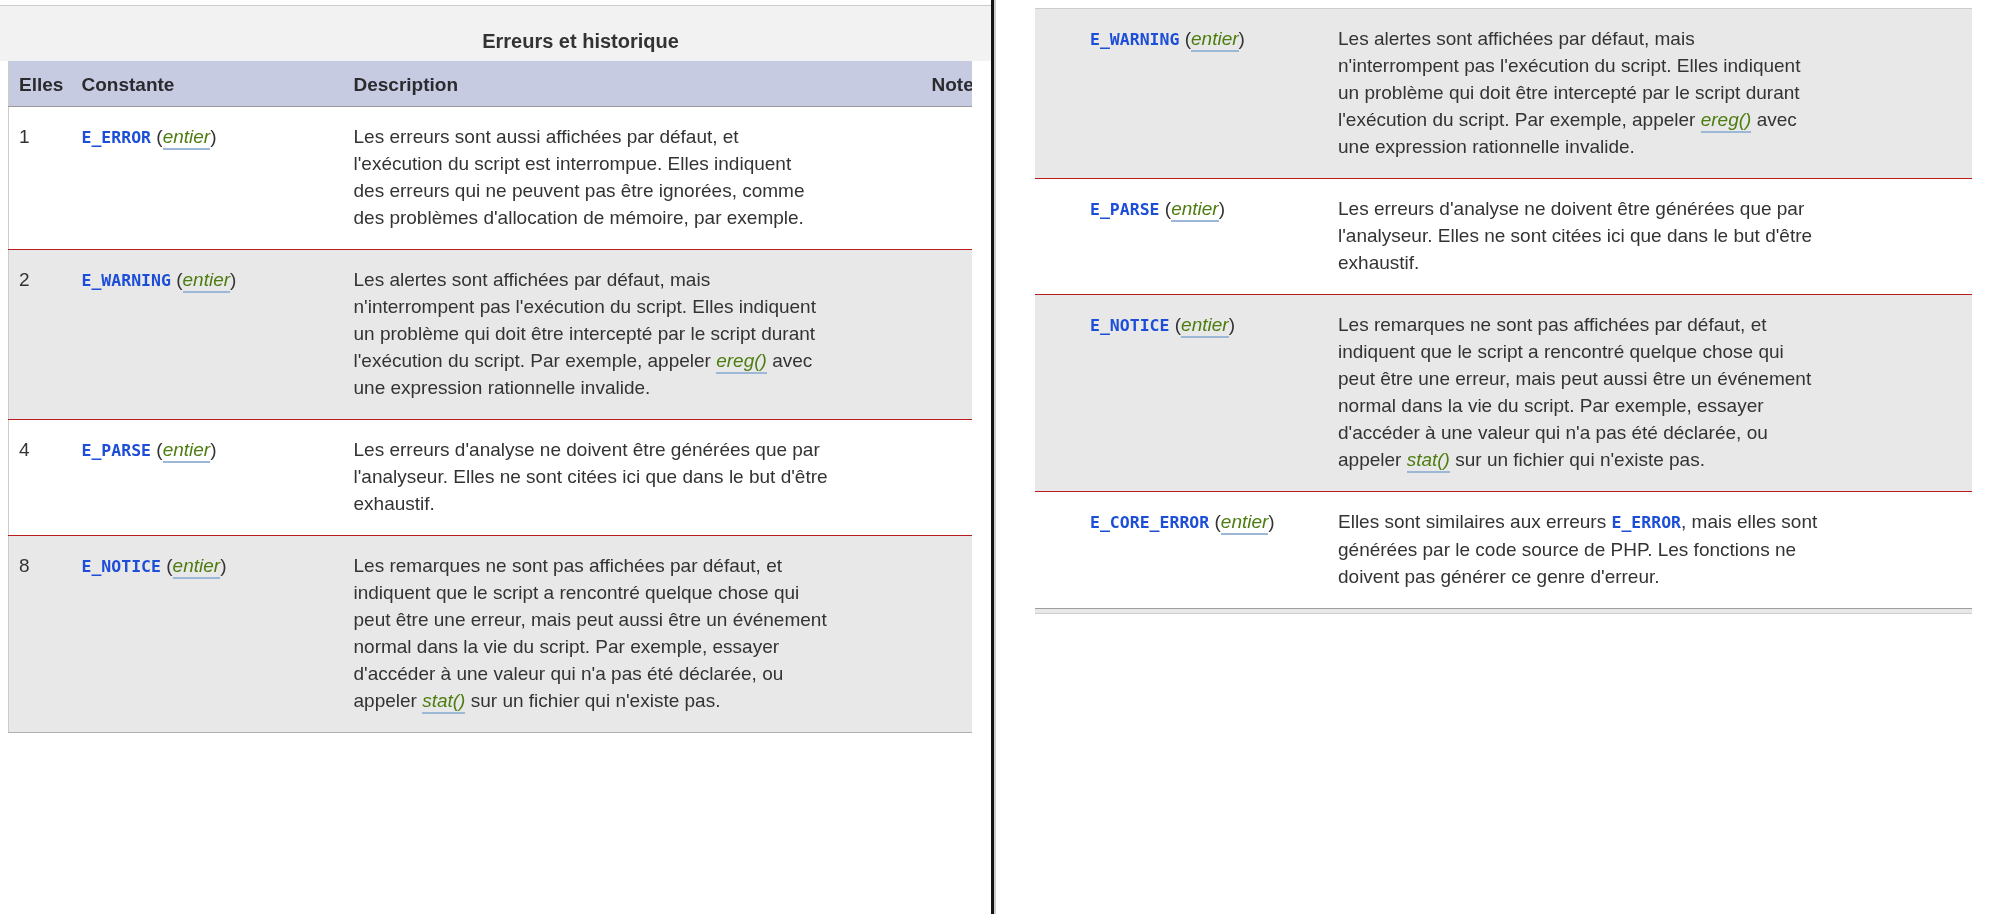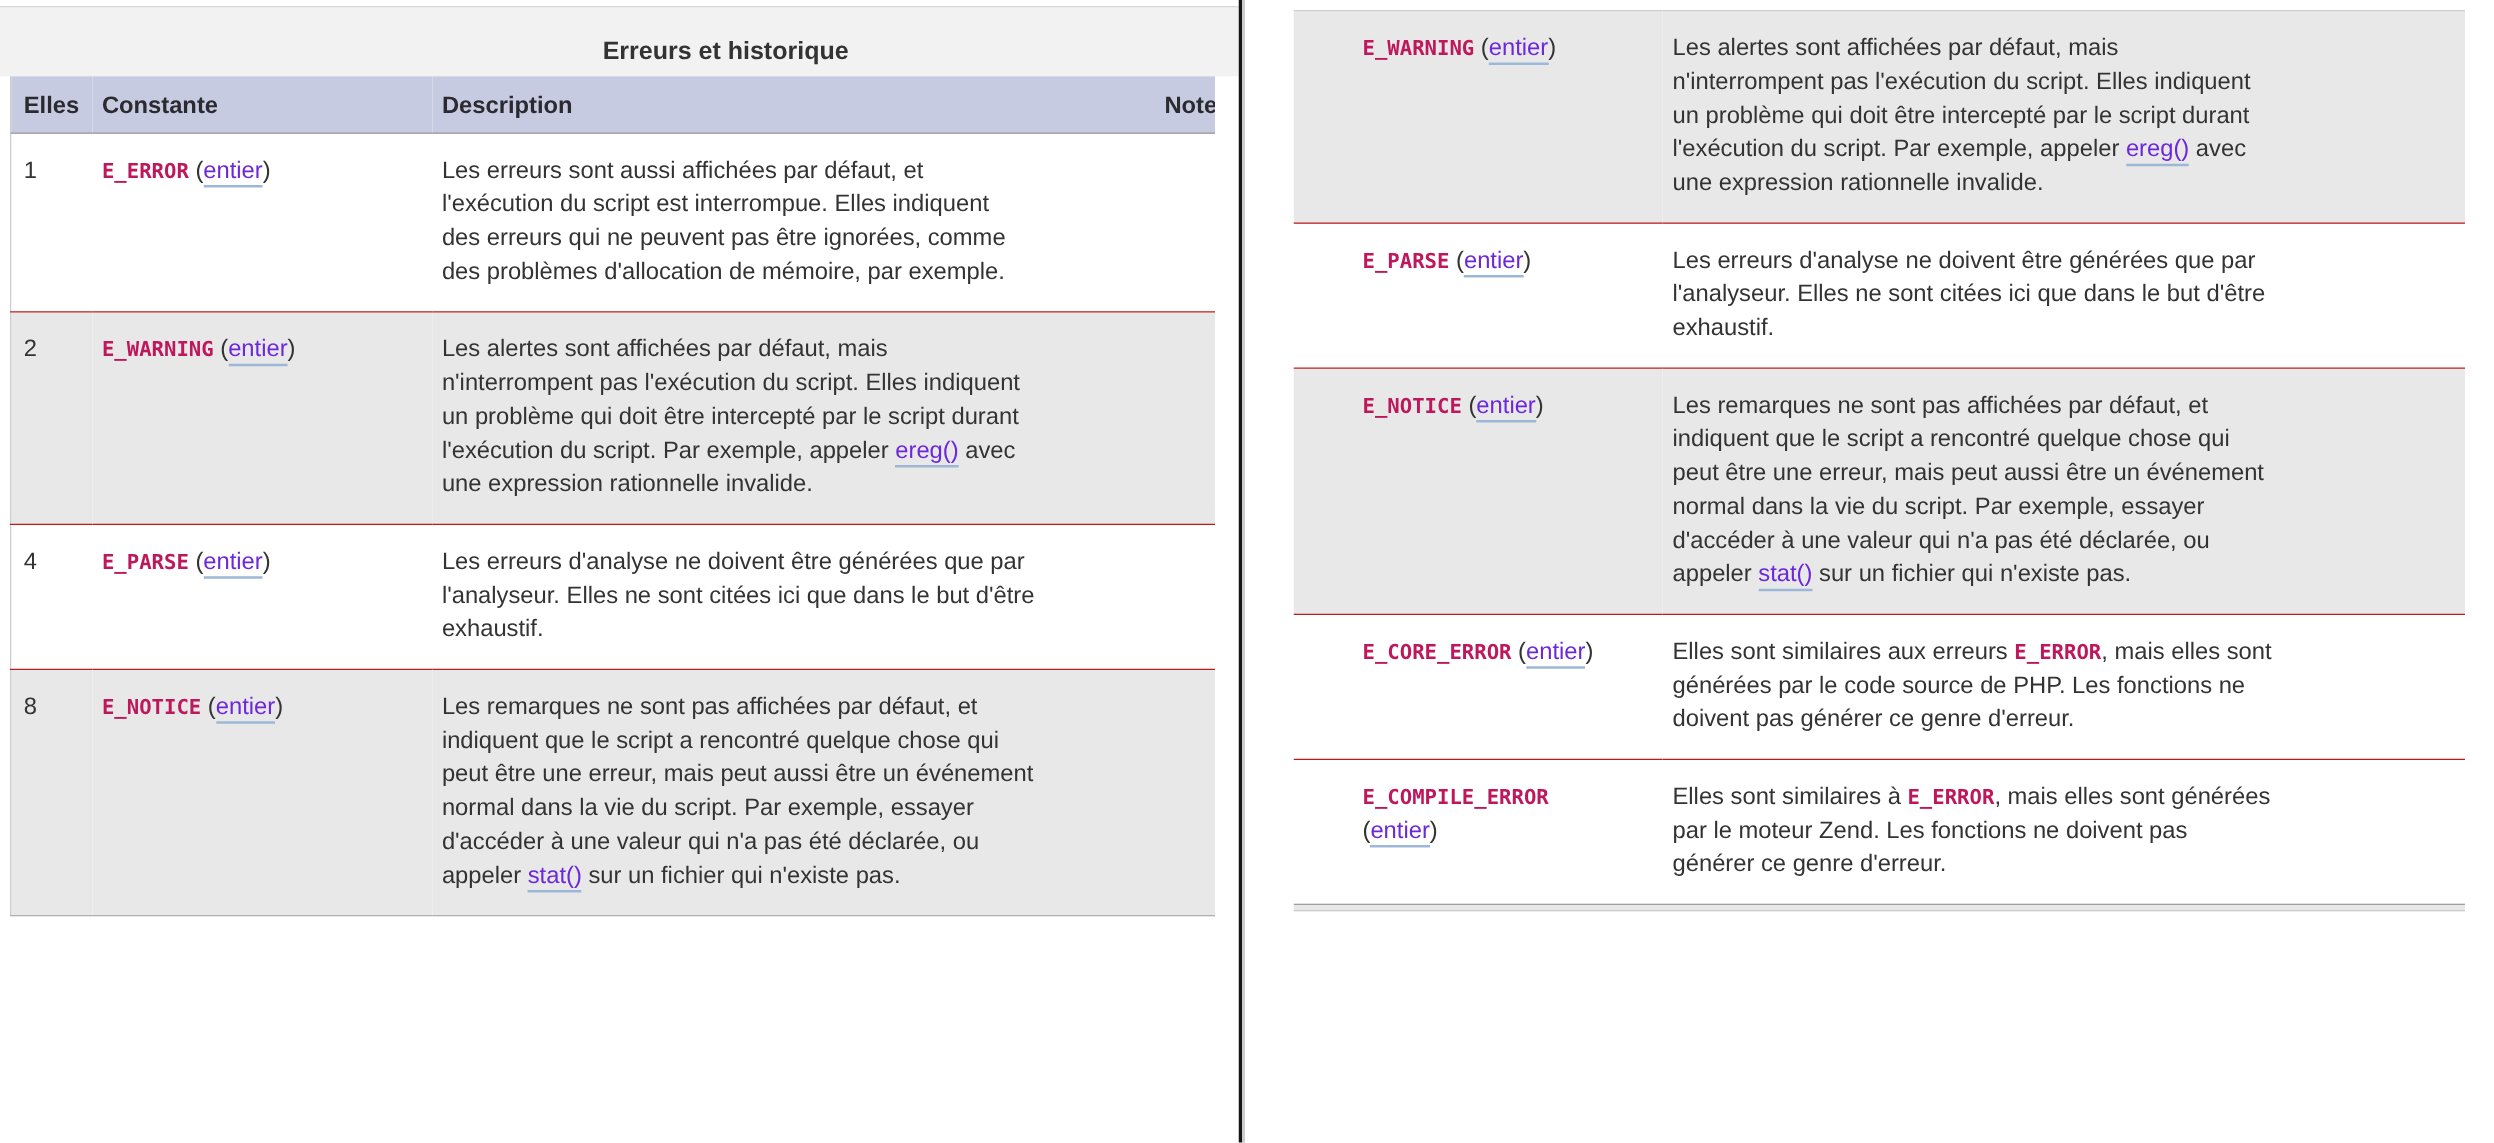--- a/index.html
+++ b/index.html
@@ -30,25 +30,25 @@
     padding:13px 8px 10px 8px;border-bottom:1px solid #999999;color:#2b2b2f;
   }
   #left-table thead th.h-val{padding-left:10px;}
   td{vertical-align:top;font-size:19px;line-height:27px;}
   #left-table td{padding:16px 8px 18px 8px;}
   #left-table td.value-cell{padding-left:10px;}
   tr.striped{background:#e8e8e8;}
   tbody tr + tr{border-top:1px solid #b91c1c;}
   .konst{
     font-family:"DejaVu Sans Mono",monospace;font-weight:bold;
-    font-size:16.5px;color:#be185d;
+    font-size:16.5px;color:#1d4ed8;
   }
   .lnk{
-    color:#6d28d9;text-decoration:none;border-bottom:2px solid #9cb8d6;
-    padding-bottom:1px;cursor:pointer;
+    color:#4d7c0f;text-decoration:none;border-bottom:2px solid #9cb8d6;
+    padding-bottom:1px;cursor:pointer;font-style:italic;
   }
   .wrapdesc{white-space:pre-line;}
   
   #divider{position:absolute;left:991px;top:0;width:3px;height:914px;background:#151515;}
   
   #right-panel{position:absolute;left:994px;top:0;width:1001px;height:914px;background:#ffffff;}
   #right-edge-line{position:absolute;left:994px;top:0;width:2px;height:914px;background:#cccccc;}
   #right-table-wrap{position:absolute;left:41px;top:8px;width:937px;}
   #right-table{
     width:937px;border-collapse:collapse;table-layout:fixed;
@@ -159,25 +159,18 @@
 normal dans la vie du script. Par exemple, essayer
 d'accéder à une valeur qui n'a pas été déclarée, ou
 appeler <a class="lnk">stat()</a> sur un fichier qui n'existe pas.</td>
           </tr>
           <tr>
             <td class="constant-cell wrapdesc"><span class="konst">E_CORE_ERROR</span> (<a class="lnk">entier</a>)</td>
             <td class="description-cell wrapdesc">Elles sont similaires aux erreurs <span class="konst">E_ERROR</span>, mais elles sont
 générées par le code source de PHP. Les fonctions ne
 doivent pas générer ce genre d'erreur.</td>
           </tr>
-          <tr>
-            <td class="constant-cell wrapdesc"><span class="konst">E_COMPILE_ERROR</span>
-(<a class="lnk">entier</a>)</td>
-            <td class="description-cell wrapdesc">Elles sont similaires à <span class="konst">E_ERROR</span>, mais elles sont générées
-par le moteur Zend. Les fonctions ne doivent pas
-générer ce genre d'erreur.</td>
-          </tr>
         </tbody>
     </table>
     <div id="right-end-bar"></div>
   </div>
 </div>
 <div id="right-edge-line"></div>
 
 </body></html>

